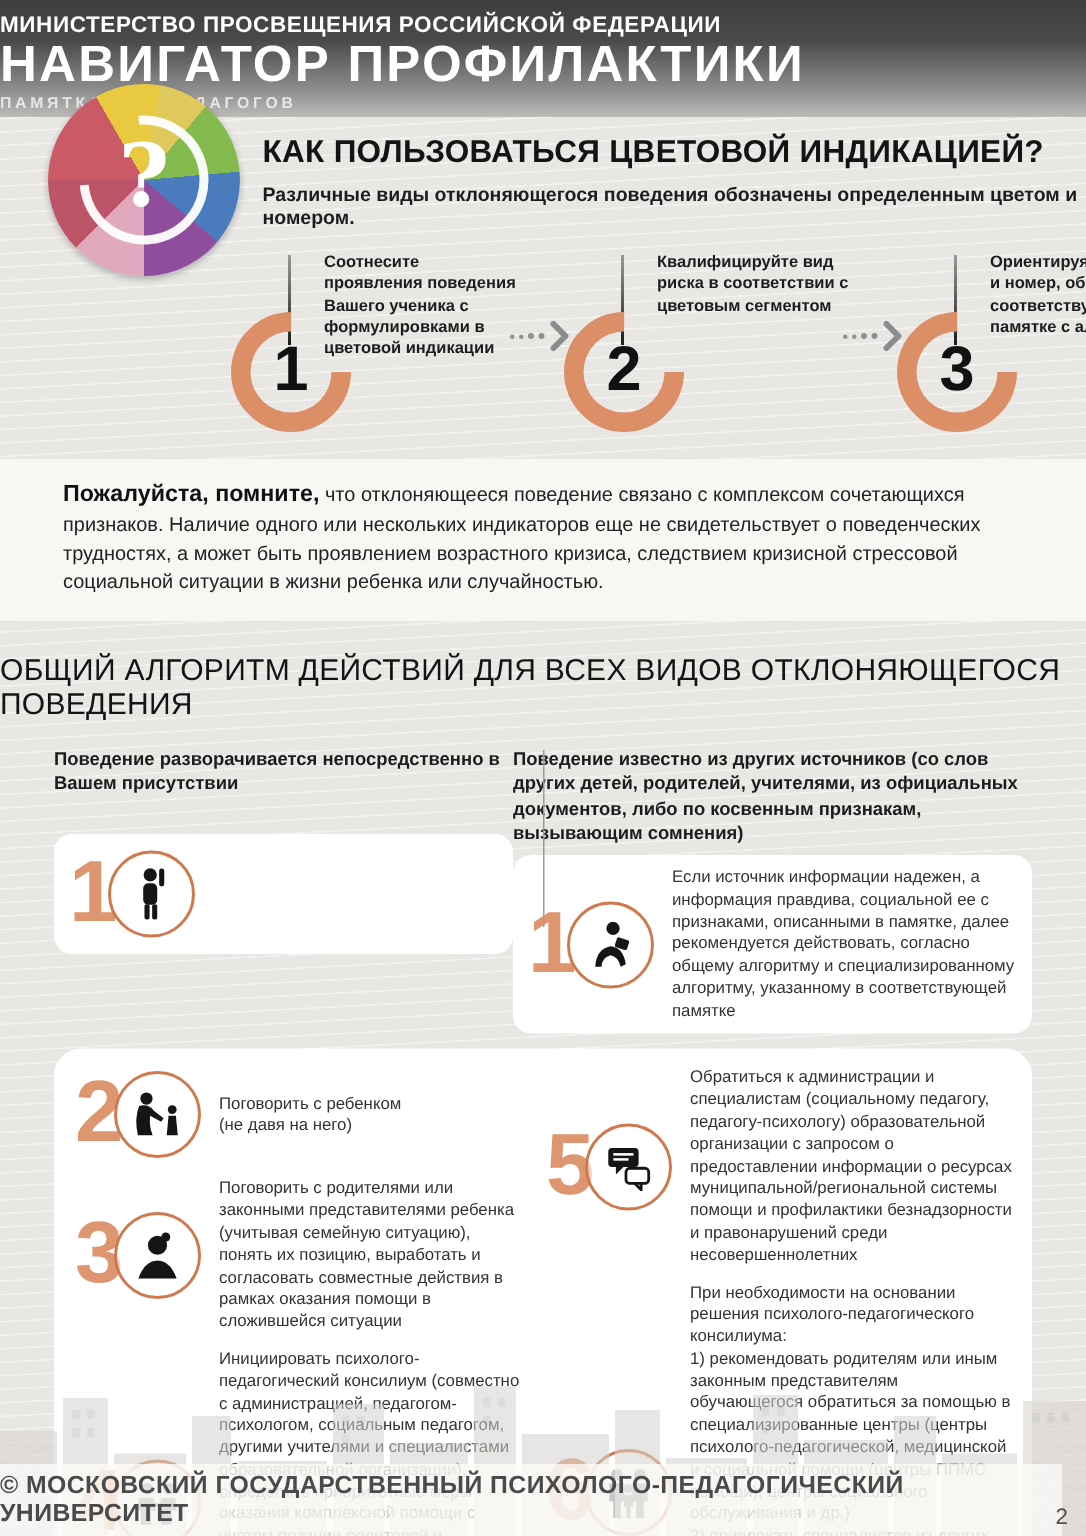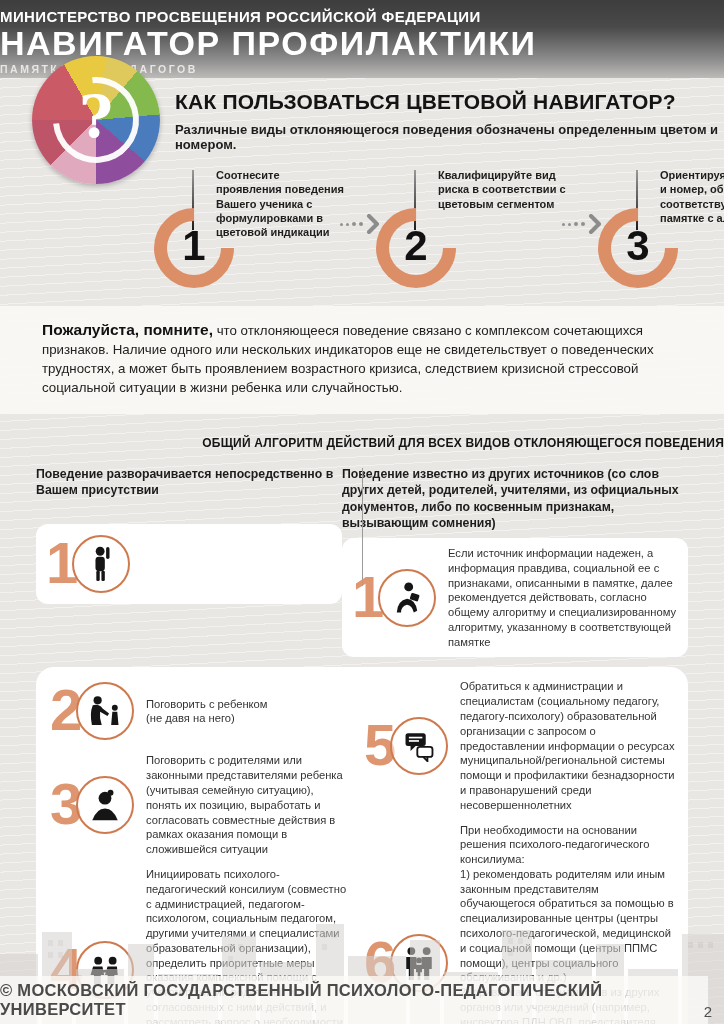--- a/index.html
+++ b/index.html
@@ -47,21 +47,21 @@
   .step .ring .num{ position:absolute; left:50%; top:50%; transform:translate(-50%,-54%);
     font-size:42px; font-weight:bold; color:#111; }
   .sarrow{ position:absolute; top:48px; display:flex; align-items:center; gap:3px; }
   .sarrow .dot{ width:3px; height:3px; border-radius:50%; background:#909090; }
   .sarrow .dot.b{ width:4px; height:4px; }
   
   .reminder{ background:rgba(250,249,247,.85); margin-top:12px; padding:13px 26px 16px 42px; }
   .reminder p{ font-size:13.3px; line-height:1.42; color:#222; }
   .reminder .lead{ font-weight:bold; font-size:15.5px; color:#111; }
   
-  .algo-title{ text-align:right; font-size:12px; font-weight:bold; color:#141414; margin-top:22px; letter-spacing:.2px; }
+  .algo-title{ text-align:left; font-size:20px; font-weight:normal; color:#141414; margin-top:22px; letter-spacing:.2px; }
   .cols{ position:relative; display:flex; padding:0 36px; margin-top:16px; }
   .col{ flex:1; }
   .col.left{ max-width:306px; }
   .divider{ position:absolute; left:50%; top:2px; width:1px; height:118px; background:#9b9b9b; }
   .colhead{ font-size:12.3px; font-weight:bold; color:#1c1c1c; line-height:1.35; min-height:52px; }
   .card{ background:#fff; border-radius:12px; padding:8px 10px; margin-top:6px; min-height:78px;
     display:flex; align-items:center; gap:8px; }
   .panel{ background:#fff; border-radius:18px; margin:10px 36px 0 36px; padding:12px 12px 10px 14px;
     display:flex; gap:14px; }
   .pcol{ display:flex; flex-direction:column; }
@@ -94,21 +94,21 @@
     <div class="title">НАВИГАТОР ПРОФИЛАКТИКИ</div>
     <div class="subtitle">ПАМЯТКА ДЛЯ ПЕДАГОГОВ</div>
   </header>
 
   <div class="wheel">
     <div class="qring"></div>
     <div class="qmark">?</div>
   </div>
 
   <section class="howto">
-    <h1>КАК ПОЛЬЗОВАТЬСЯ ЦВЕТОВОЙ НАВИГАТОР?</h1>
+    <h1>КАК ПОЛЬЗОВАТЬСЯ ЦВЕТОВОЙ ИНДИКАЦИЕЙ?</h1>
     <div class="sub">Различные виды отклоняющегося поведения обозначены определенным цветом и номером.</div>
   </section>
 
   <div class="steps">
     <div class="step" style="left:0">
       <div class="vline"></div>
       <div class="stext">Соотнесите проявления поведения Вашего ученика с формулировками в цветовой индикации</div>
       <div class="ring">
         <div class="arc"></div>
         <div class="num">1</div>

